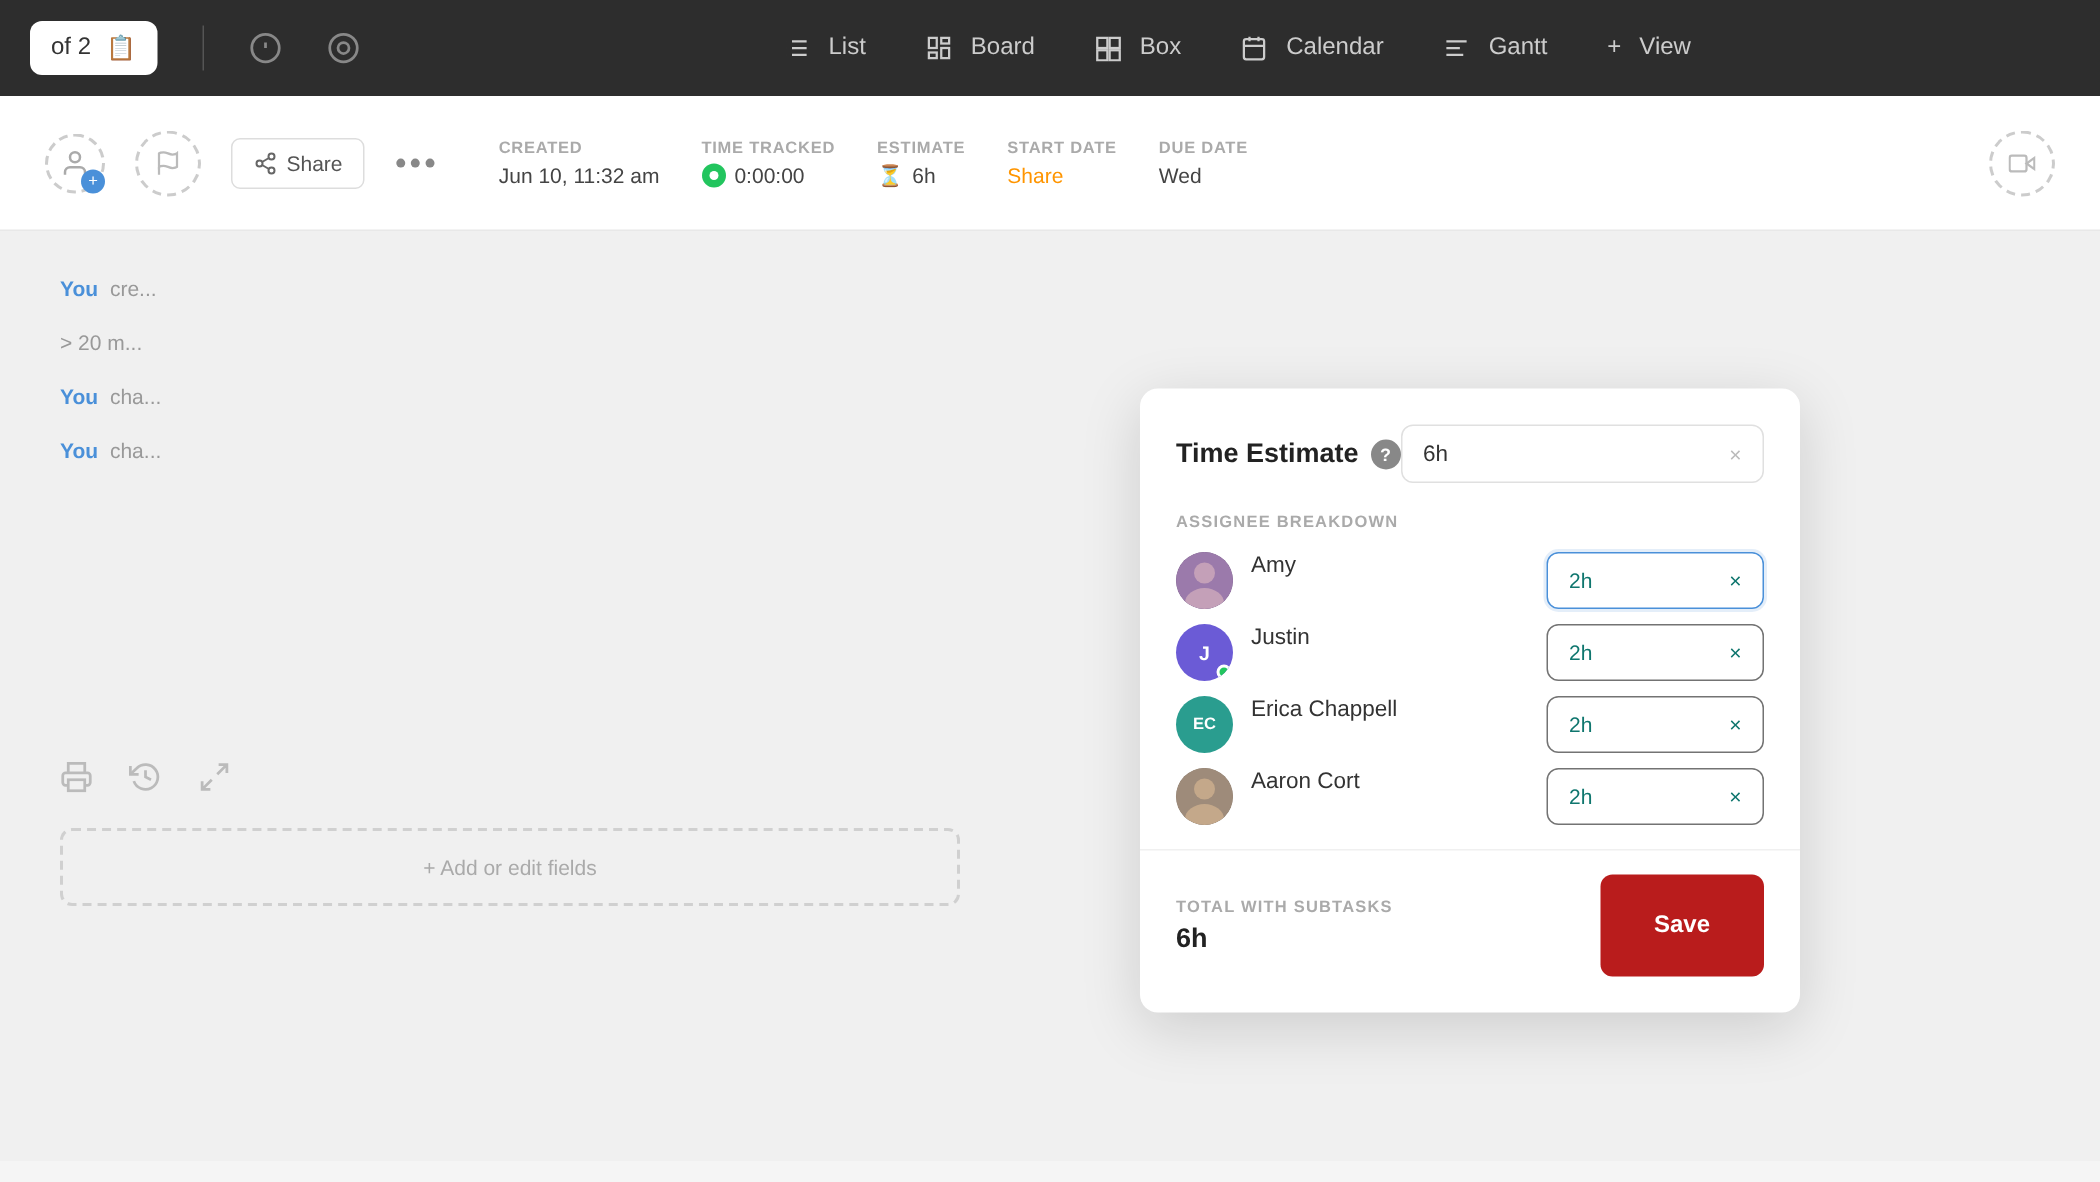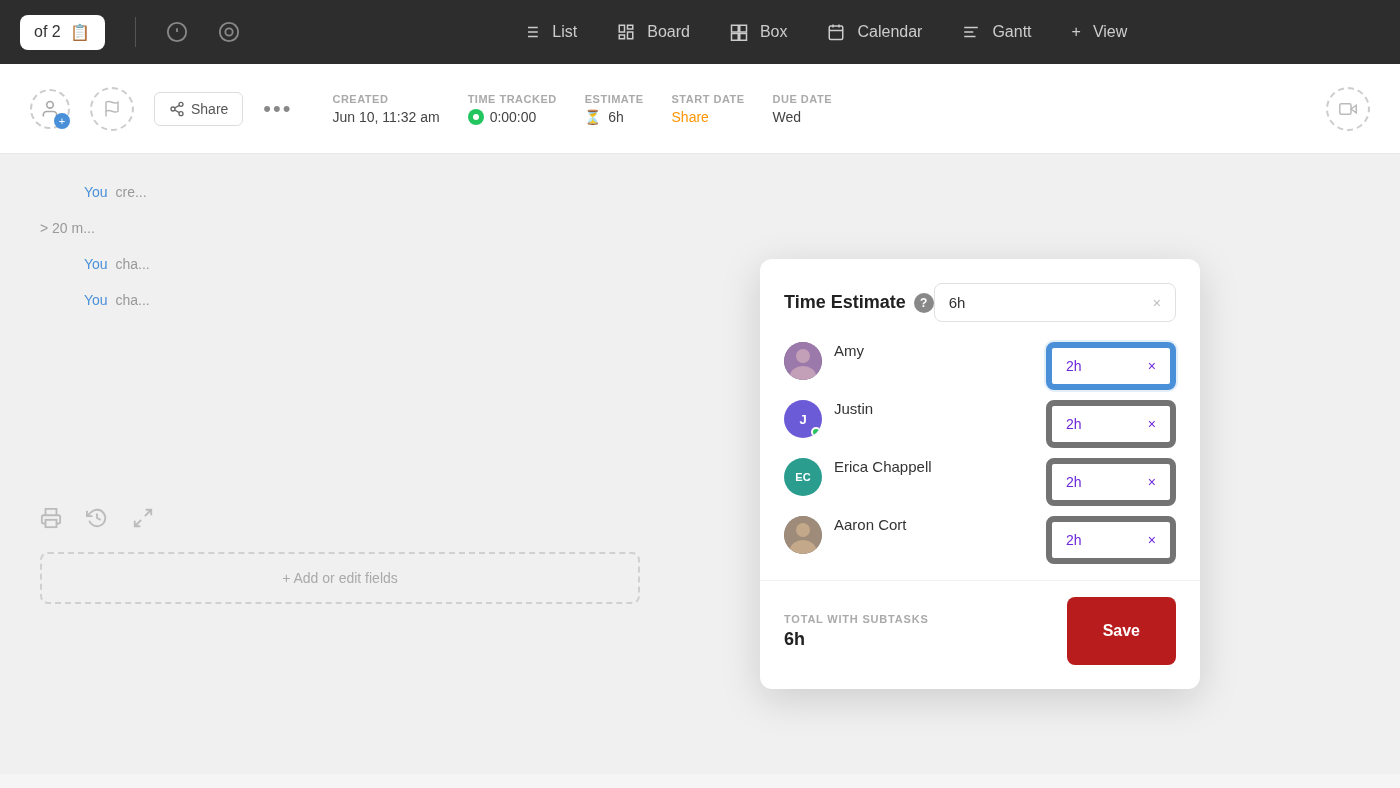--- a/index.html
+++ b/index.html
@@ -155,21 +155,21 @@
 
     
     .activity-item {
       color: #666;
       font-size: 14px;
       margin-bottom: 20px;
       display: flex;
       align-items: flex-start;
       gap: 4px;
     }
-    .activity-item .you { color: #4a90d9; font-weight: 400; margin-left: 44px; }
+    .activity-item .you { color: #4a90d9; font-weight: 700; }
     .activity-item .activity-text { color: #999; }
     .action-icon-btn {
       color: #bbb;
       font-size: 18px;
       cursor: pointer;
     }
 
     
     .add-edit-fields {
       position: absolute;
@@ -279,26 +279,26 @@
       border-radius: 50%;
       border: 2px solid white;
     }
     .assignee-name {
       flex: 1;
       font-size: 15px;
       color: #333;
       font-weight: 400;
     }
     .assignee-time-input {
-      width: 130px;
-      border: 6px solid #737373;
+      width: 145px;
+      border: 1px solid #737373;
       border-radius: 8px;
       padding: 10px 14px;
       font-size: 14px;
-      color: #6d28d9;
+      color: #0f766e;
       display: flex;
       align-items: center;
       justify-content: space-between;
     }
     .assignee-time-input.focused {
       border-color: #4a90d9;
       box-shadow: 0 0 0 2px rgba(74,144,217,0.15);
     }
 
     
@@ -537,20 +537,21 @@
       <div class="popup-title">
         <span>Time Estimate</span>
         <div class="help-icon">?</div>
       </div>
       <div class="popup-time-input" style="width: 160px;">
         <span>6h</span>
         <span class="clear-btn">×</span>
       </div>
     </div>
 
+    <div class="section-label">ASSIGNEE BREAKDOWN</div>
 
     <div class="assignee-row">
       <div class="assignee-avatar amy-avatar" style="background: #7a5c8a;">
         <svg viewBox="0 0 38 38" width="38" height="38" style="border-radius:50%;">
           <circle cx="19" cy="19" r="19" fill="#9b7aab"></circle>
           <circle cx="19" cy="14" r="7" fill="#c4a0b8"></circle>
           <ellipse cx="19" cy="34" rx="13" ry="10" fill="#c4a0b8"></ellipse>
         </svg>
       </div>
       <span class="assignee-name">Amy</span>

